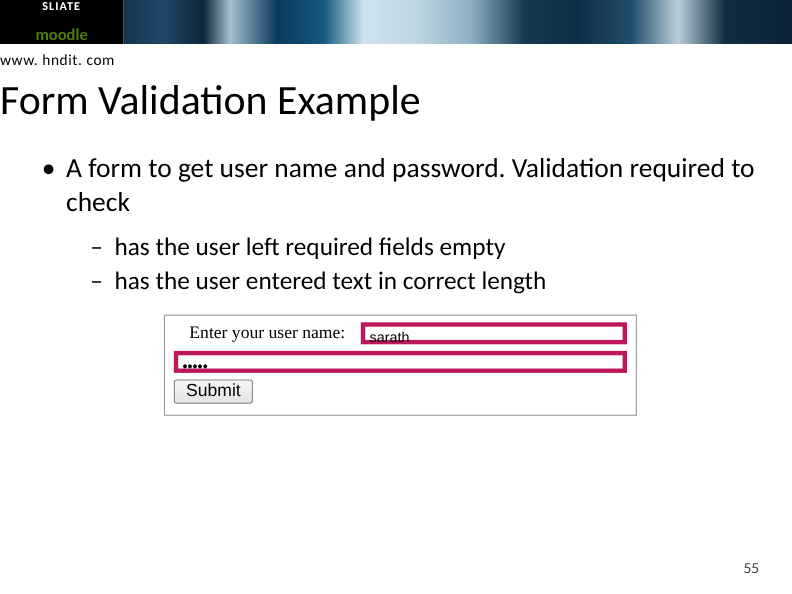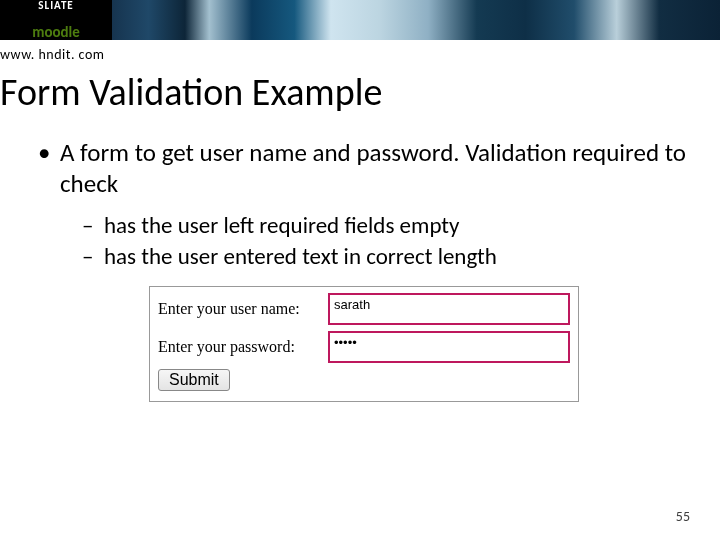--- a/index.html
+++ b/index.html
@@ -93,26 +93,26 @@
     font-family: "Times New Roman", Times, serif;
     font-size: 16px;
   }
   .form-row {
     display: flex;
     align-items: center;
     margin-bottom: 6px;
   }
   .form-row label {
     width: 170px;
-    text-align: left;
+    text-align: center;
   }
   .form-row .txt {
     flex: 1;
-    height: 32px;
-    border: 2px solid #be185d;
+    height: 20px;
+    border: 4px solid #be185d;
     background: #fff;
     font-family: Arial, sans-serif;
     font-size: 13px;
     padding: 1px 4px;
     line-height: 18px;
   }
   .submit-btn {
     font-family: Arial, sans-serif;
     font-size: 16px;
     background: linear-gradient(#f6f6f6, #e4e4e4);
@@ -157,20 +157,19 @@
     <span class="dash">–</span>
     <span>has the user entered text in correct length</span>
   </div>
 
   <div class="form-shot">
     <div class="form-row">
       <label>Enter your user name:</label>
       <div class="txt">sarath</div>
     </div>
     <div class="form-row">
-      <label>Enter your password:</label>
       <div class="txt">•••••</div>
     </div>
     <button class="submit-btn">Submit</button>
   </div>
 </div>
 
 <div class="page-num">55</div>
 
 </body></html>

